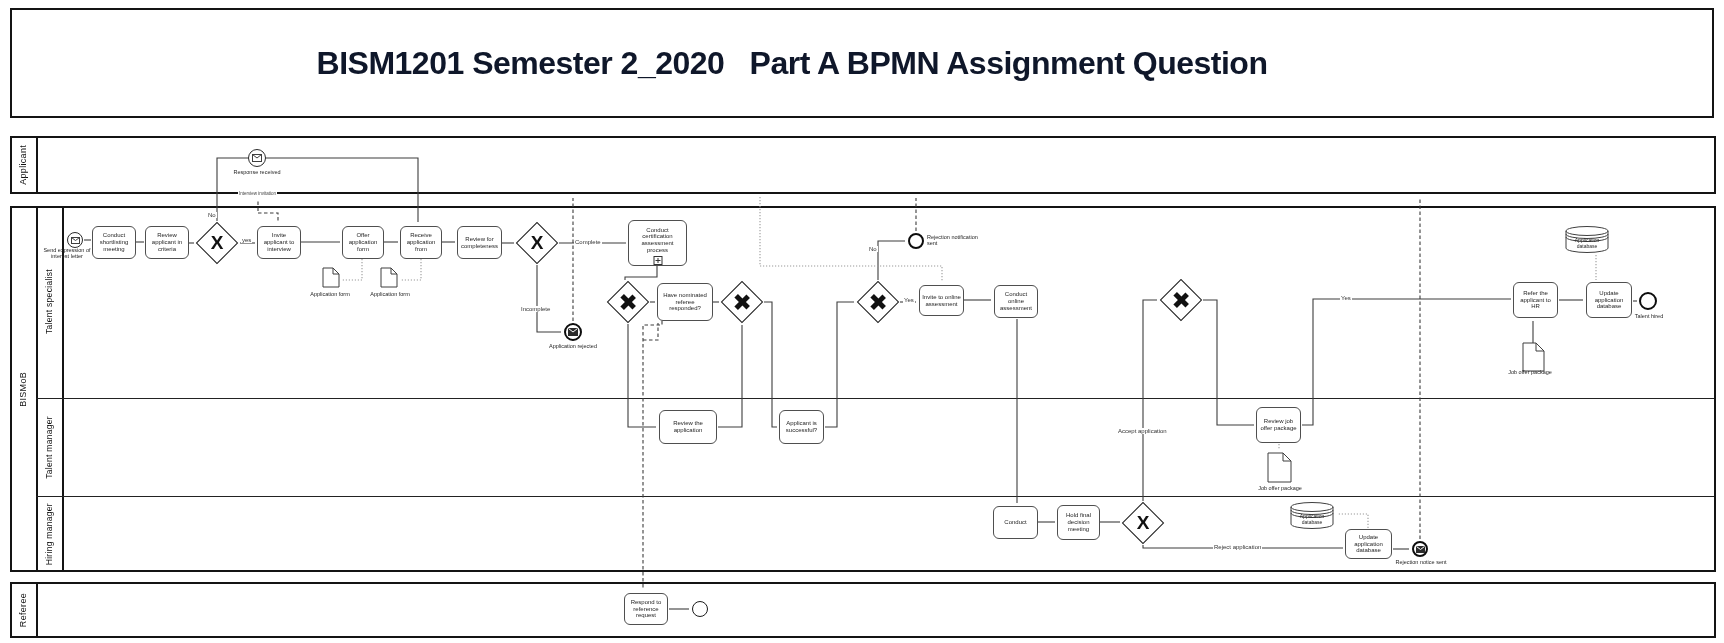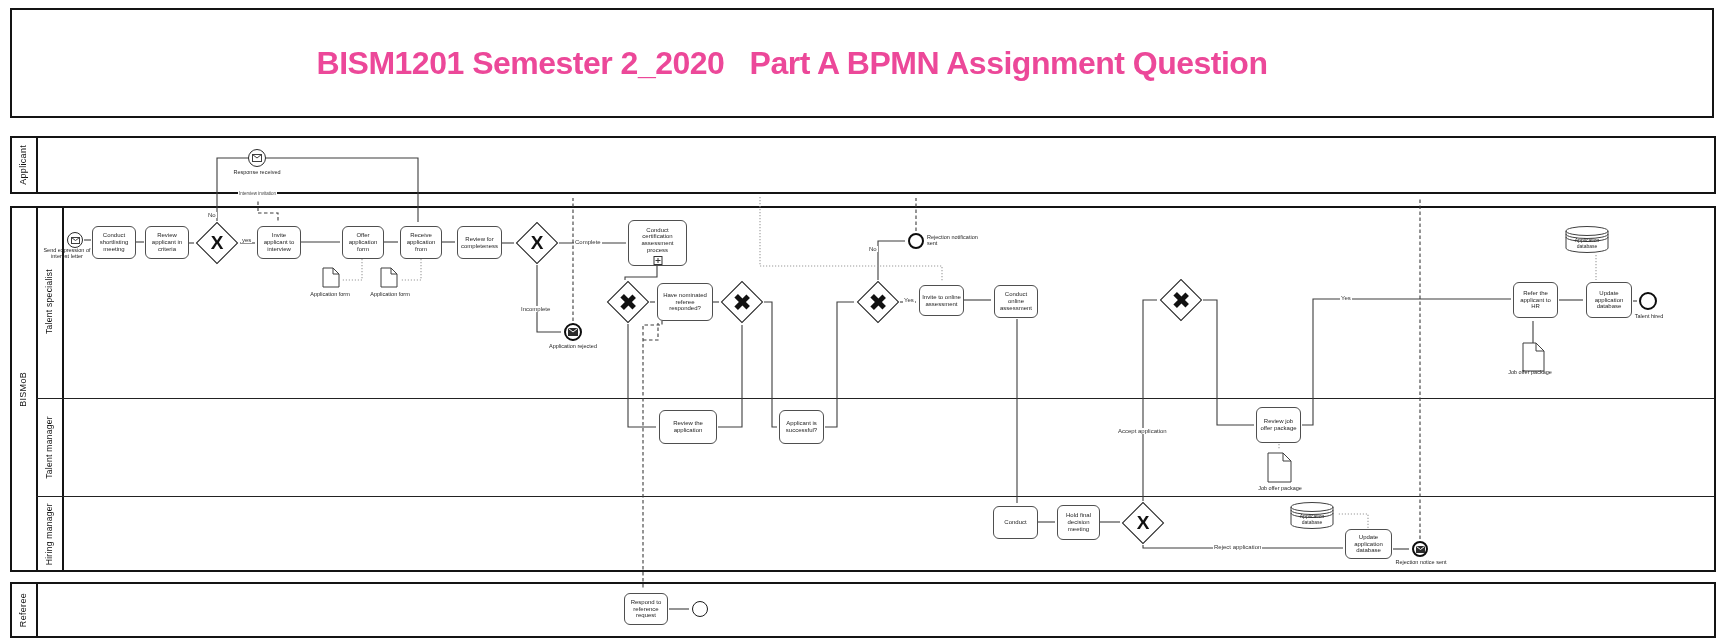--- a/index.html
+++ b/index.html
@@ -1,21 +1,21 @@
 <!DOCTYPE html>
 <html><head>
 <meta charset="utf-8">
 <style>
   html,body{margin:0;padding:0;background:#fff;}
   .stage{position:relative;width:1724px;height:643px;background:#fff;
          font-family:"Liberation Sans",sans-serif;color:#1f1f1f;overflow:hidden;}
   .n{position:absolute;box-sizing:border-box;}
   .title-box{left:10px;top:8px;width:1704px;height:110px;border:2px solid #141414;
              display:flex;align-items:center;justify-content:center;padding-right:140px;}
-  .title-box h1{margin:0;font-size:32px;font-weight:bold;letter-spacing:-0.5px;white-space:pre;color:#ec4899;}
+  .title-box h1{margin:0;font-size:32px;font-weight:bold;letter-spacing:-0.5px;white-space:pre;color:#0f172a;}
   .pool{border:2px solid #141414;background:transparent;}
   .vline{background:#141414;width:1.5px;}
   .laneline{background:#222;height:1.3px;}
   .vcell{display:flex;align-items:center;justify-content:center;}
   .vlabel{writing-mode:vertical-rl;transform:rotate(180deg);font-size:9px;color:#111;letter-spacing:.3px;white-space:nowrap;}
   .vlabel.sm{font-size:8.5px;}
   .t{border:1.1px solid #4f4f4f;border-radius:6px;background:#fff;display:flex;align-items:center;
      justify-content:center;text-align:center;font-size:6px;line-height:1.12;padding:1px 2px;color:#1f1f1f;}
   .sub{padding-bottom:7px;}
   .submark{position:absolute;left:50%;bottom:0;transform:translateX(-50%);width:7px;height:7px;

